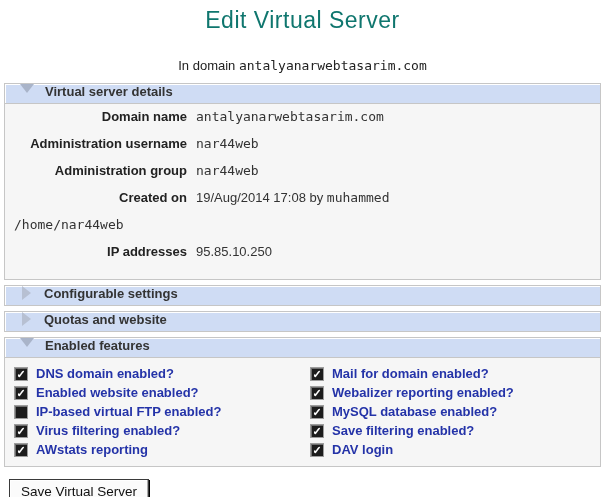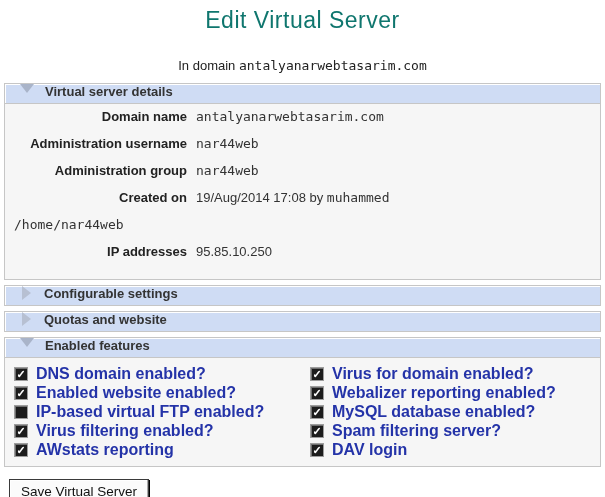--- a/index.html
+++ b/index.html
@@ -82,21 +82,21 @@
     position:relative;
     cursor:pointer;
   }
   .cb.checked::after {
     content:"\2713";
     position:absolute; left:0; top:-1px;
     width:12px; text-align:center;
     color:#ffffff; font-size:11px; font-weight:bold; line-height:14px;
   }
   .feat-label {
-    margin-left:8px; font-size:16px; font-weight:bold; color:#2433a8;
+    margin-left:8px; font-size:13px; font-weight:bold; color:#2433a8;
     cursor:pointer;
   }
 
   
   .btn-row { margin:12px 0 0 5px; }
   button.save-btn {
     font-family:"Liberation Sans", sans-serif;
     font-size:13.5px; color:#111;
     background:#fbfbfb;
     border:1px solid #3a3a3a;
@@ -182,33 +182,33 @@
         <span class="feat-label">Virus filtering enabled?</span>
       </div>
       <div class="feat-row">
         <span class="cb checked"></span>
         <span class="feat-label">AWstats reporting</span>
       </div>
     </div>
     <div class="feat-col">
       <div class="feat-row">
         <span class="cb checked"></span>
-        <span class="feat-label">Virus for domain enabled?</span>
+        <span class="feat-label">Mail for domain enabled?</span>
       </div>
       <div class="feat-row">
         <span class="cb checked"></span>
         <span class="feat-label">Webalizer reporting enabled?</span>
       </div>
       <div class="feat-row">
         <span class="cb checked"></span>
         <span class="feat-label">MySQL database enabled?</span>
       </div>
       <div class="feat-row">
         <span class="cb checked"></span>
-        <span class="feat-label">Spam filtering server?</span>
+        <span class="feat-label">Save filtering enabled?</span>
       </div>
       <div class="feat-row">
         <span class="cb checked"></span>
         <span class="feat-label">DAV login</span>
       </div>
     </div>
   </div>
 
   <div class="btn-row">
     <button class="save-btn">Save Virtual Server</button>

